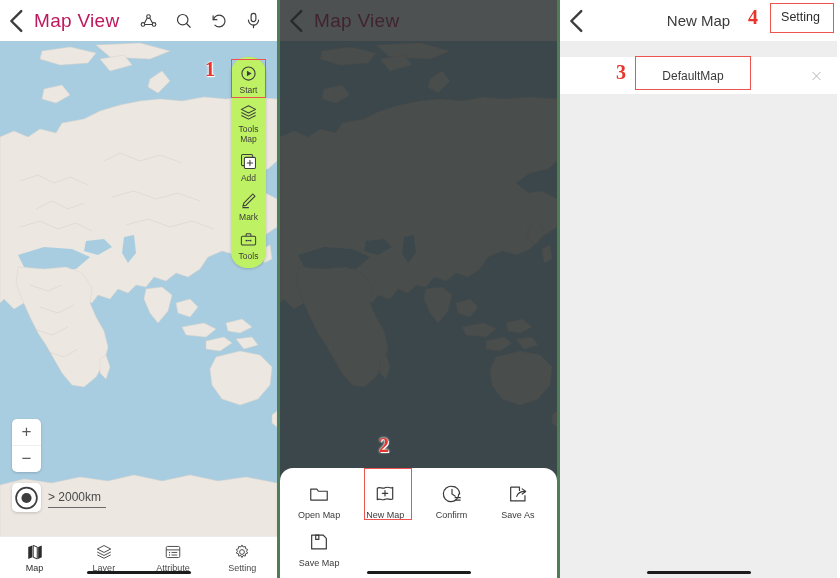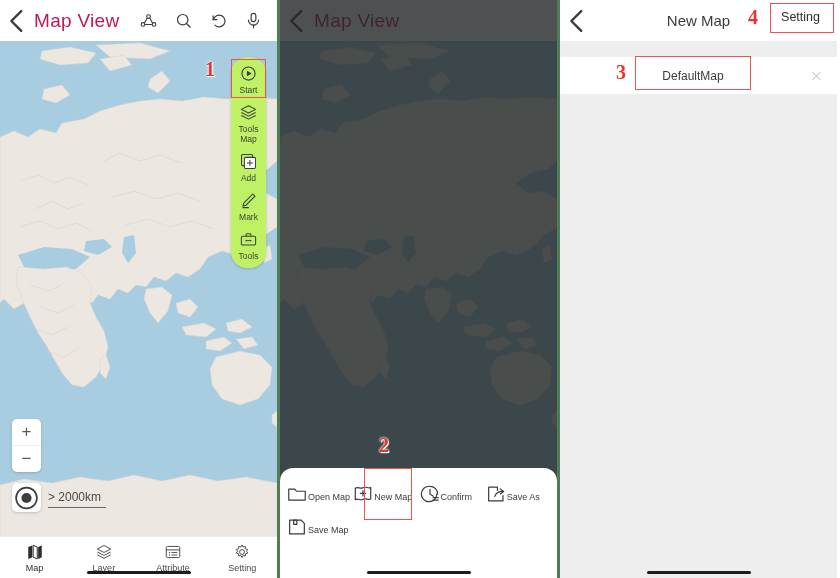--- a/index.html
+++ b/index.html
@@ -44,21 +44,21 @@
   .navitem{flex:1;display:flex;flex-direction:column;align-items:center;gap:2px;}
   .navitem .gl{width:18px;height:18px;display:block;}
   .navitem .lbl{font-size:9px;color:#4a4a4a;}
   .navitem.active .lbl{color:#2b2b2b;}
   .homebar{position:absolute;left:50%;transform:translateX(-50%);bottom:4px;width:104px;height:3.5px;background:#1c1c1c;border-radius:2px;}
 
   
   .dimlayer{position:absolute;left:0;top:0;width:277px;height:578px;background:rgba(33,38,38,.80);}
   .sheet{position:absolute;left:0;bottom:0;width:277px;height:110px;background:#fff;border-radius:13px 13px 0 0;}
   .sheetgrid{display:flex;flex-wrap:wrap;padding:9px 6px 0;}
-  .sitem{width:25%;display:flex;flex-direction:row;align-items:center;padding:6px 0 5px;box-sizing:border-box;}
+  .sitem{width:25%;display:flex;flex-direction:column;align-items:center;padding:6px 0 5px;box-sizing:border-box;}
   .sitem .gl{width:22px;height:22px;display:block;}
   .sitem .lbl{font-size:9px;color:#3a3a3a;margin-top:5px;white-space:nowrap;}
 
   
   .rp-hdr{position:relative;height:41px;background:#fff;display:flex;align-items:center;border-bottom:1px solid #ececec;}
   .rp-title{position:absolute;left:0;right:0;text-align:center;font-size:15px;color:#3c3c3c;}
   .confirm{position:absolute;right:8px;top:6px;padding:4px 9px;font-size:12.5px;color:#2e2e2e;background:#fff;}
   .rp-body{position:absolute;left:0;top:41px;width:277px;bottom:0;background:#eeeeee;}
   .rp-gap{height:16px;background:#eeeeee;}
   .rp-row{height:37px;background:#fff;display:flex;align-items:center;position:relative;}

